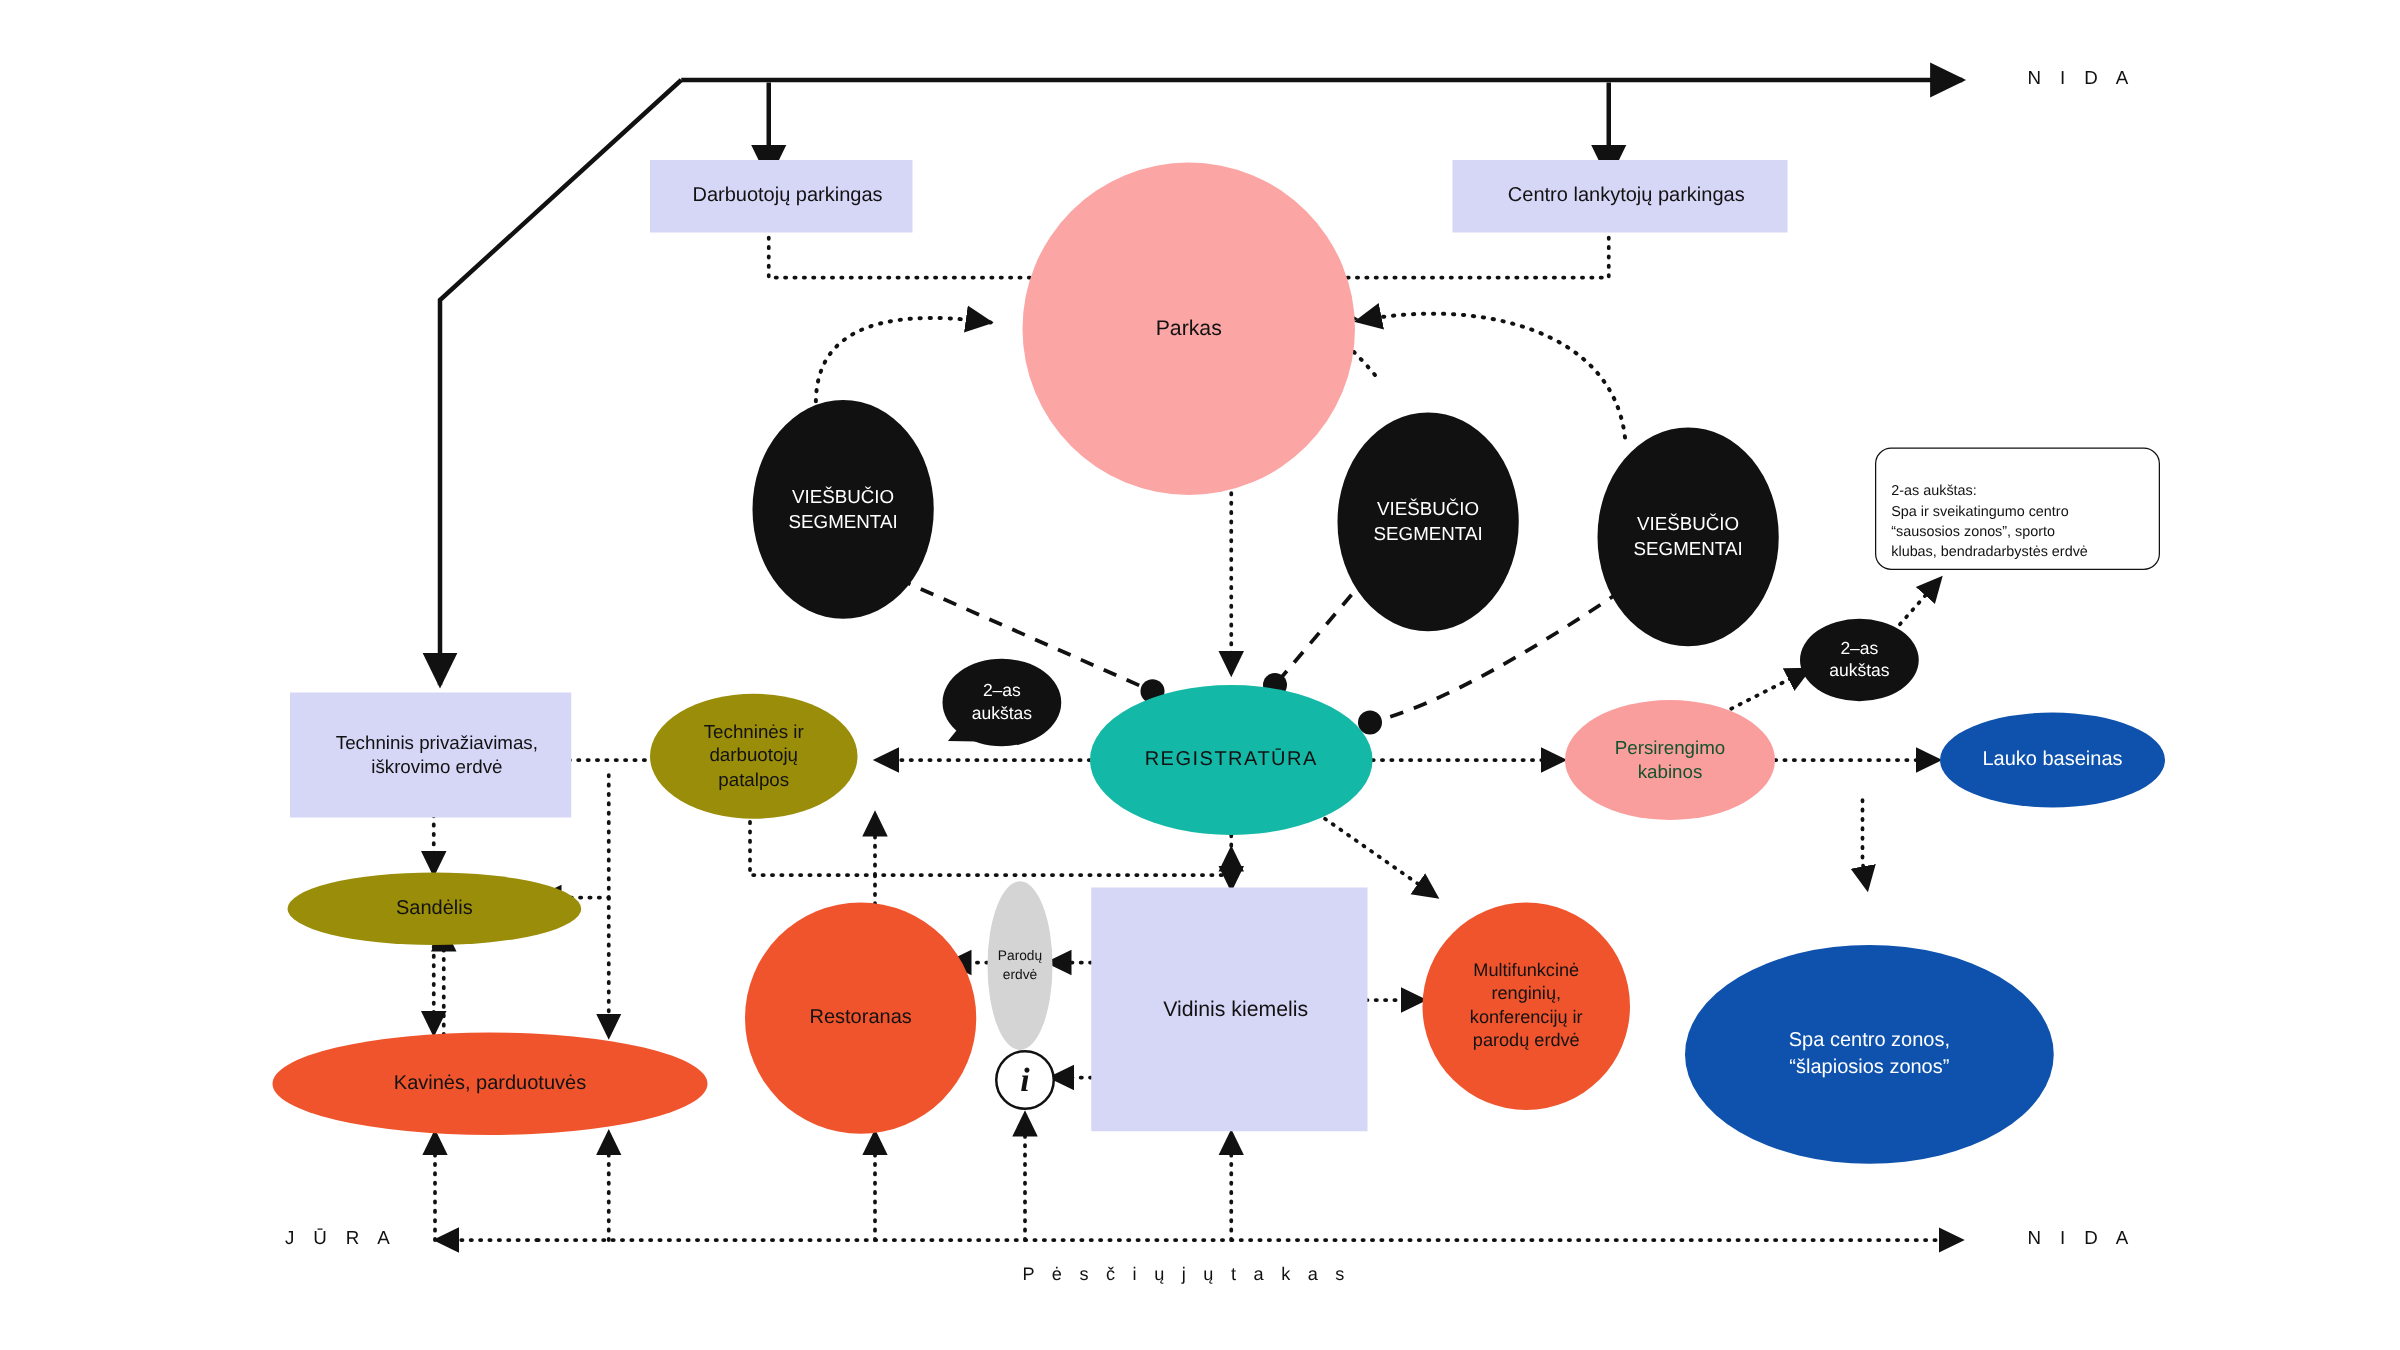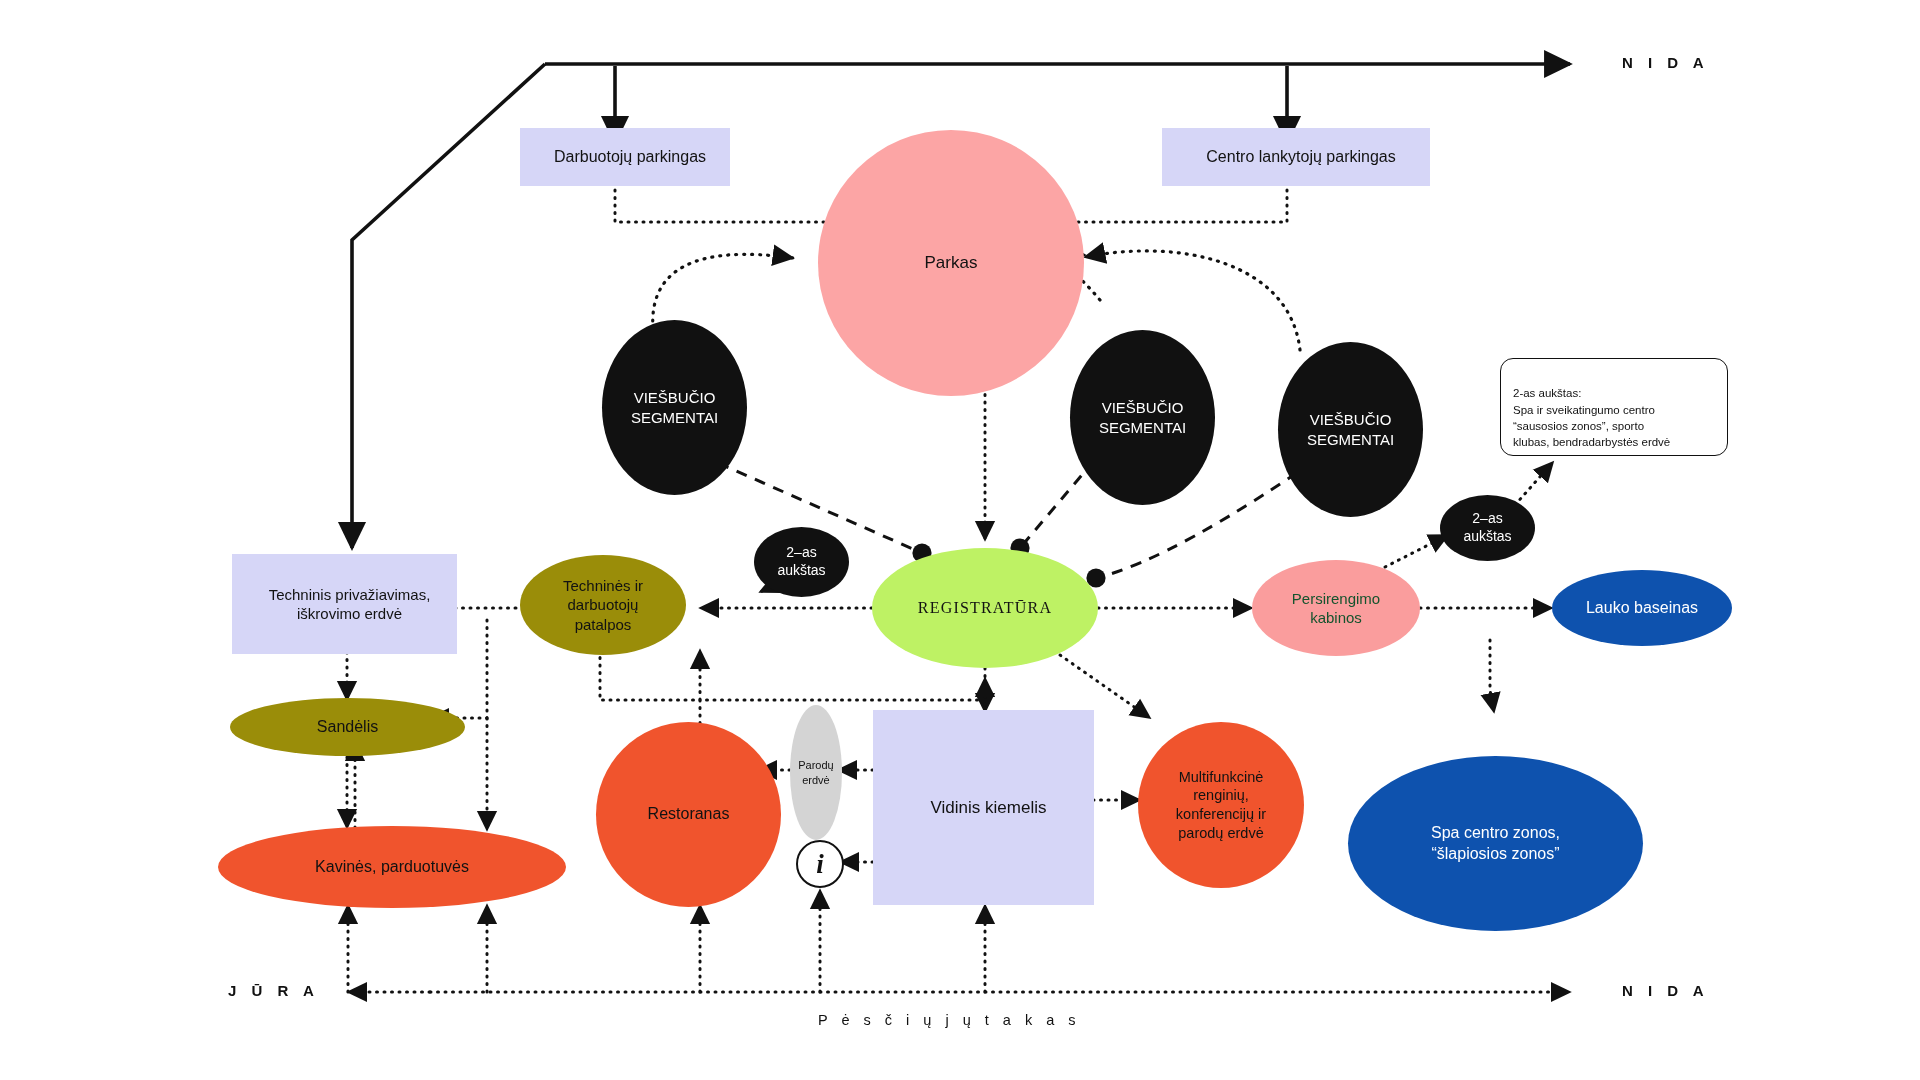--- a/index.html
+++ b/index.html
@@ -6,30 +6,30 @@
   body{width:1920px;height:1080px;position:relative;overflow:hidden;
        font-family:"Liberation Sans","DejaVu Sans",sans-serif;color:#121212;}
   #stage{position:absolute;inset:0;width:1920px;height:1080px;}
   svg.layer{position:absolute;left:0;top:0;width:1920px;height:1080px;pointer-events:none;}
   .node{position:absolute;display:flex;align-items:center;justify-content:center;
         text-align:center;box-sizing:border-box;line-height:1.28;}
   .rect{background:#d6d6f7;color:#121212;padding-left:10px;}
   .ell{border-radius:50%;}
   .t-green{background:#fca5a5;color:#121212;}
   .t-black{background:#111111;color:#ffffff;}
-  .t-pink{background:#bef264;color:#121212;font-family:Liberation Serif, serif;}
+  .t-pink{background:#14b8a6;color:#121212;}
   .t-salmon{background:#fa9d9d;color:#14532d;}
   .t-olive{background:#9a8d09;color:#121212;}
   .t-orange{background:#f0542d;color:#121212;}
   .t-blue{background:#0e52ae;color:#ffffff;}
   .t-gray{background:#d4d4d4;color:#121212;}
   .note{position:absolute;border:1.6px solid #111;border-radius:13px;background:#fff;
         padding:10px 12px;box-sizing:border-box;font-size:11.5px;line-height:1.42;
         color:#121212;text-align:left;white-space:pre-line;}
-  .axis{position:absolute;font-size:15px;letter-spacing:5.5px;font-weight:700;color:#111;}
+  .axis{position:absolute;font-size:15px;letter-spacing:5.5px;font-weight:400;color:#111;}
   .pathlbl{position:absolute;font-size:14.5px;letter-spacing:5px;color:#111;}
   .infoi{position:absolute;width:44px;height:44px;border:2px solid #111;border-radius:50%;
          display:flex;align-items:center;justify-content:center;background:#fff;
          font-family:"Liberation Serif","DejaVu Serif",serif;font-style:italic;
          font-weight:700;font-size:27px;color:#111;}
 </style>
 </head>
 <body>
 
 <div id="stage">

